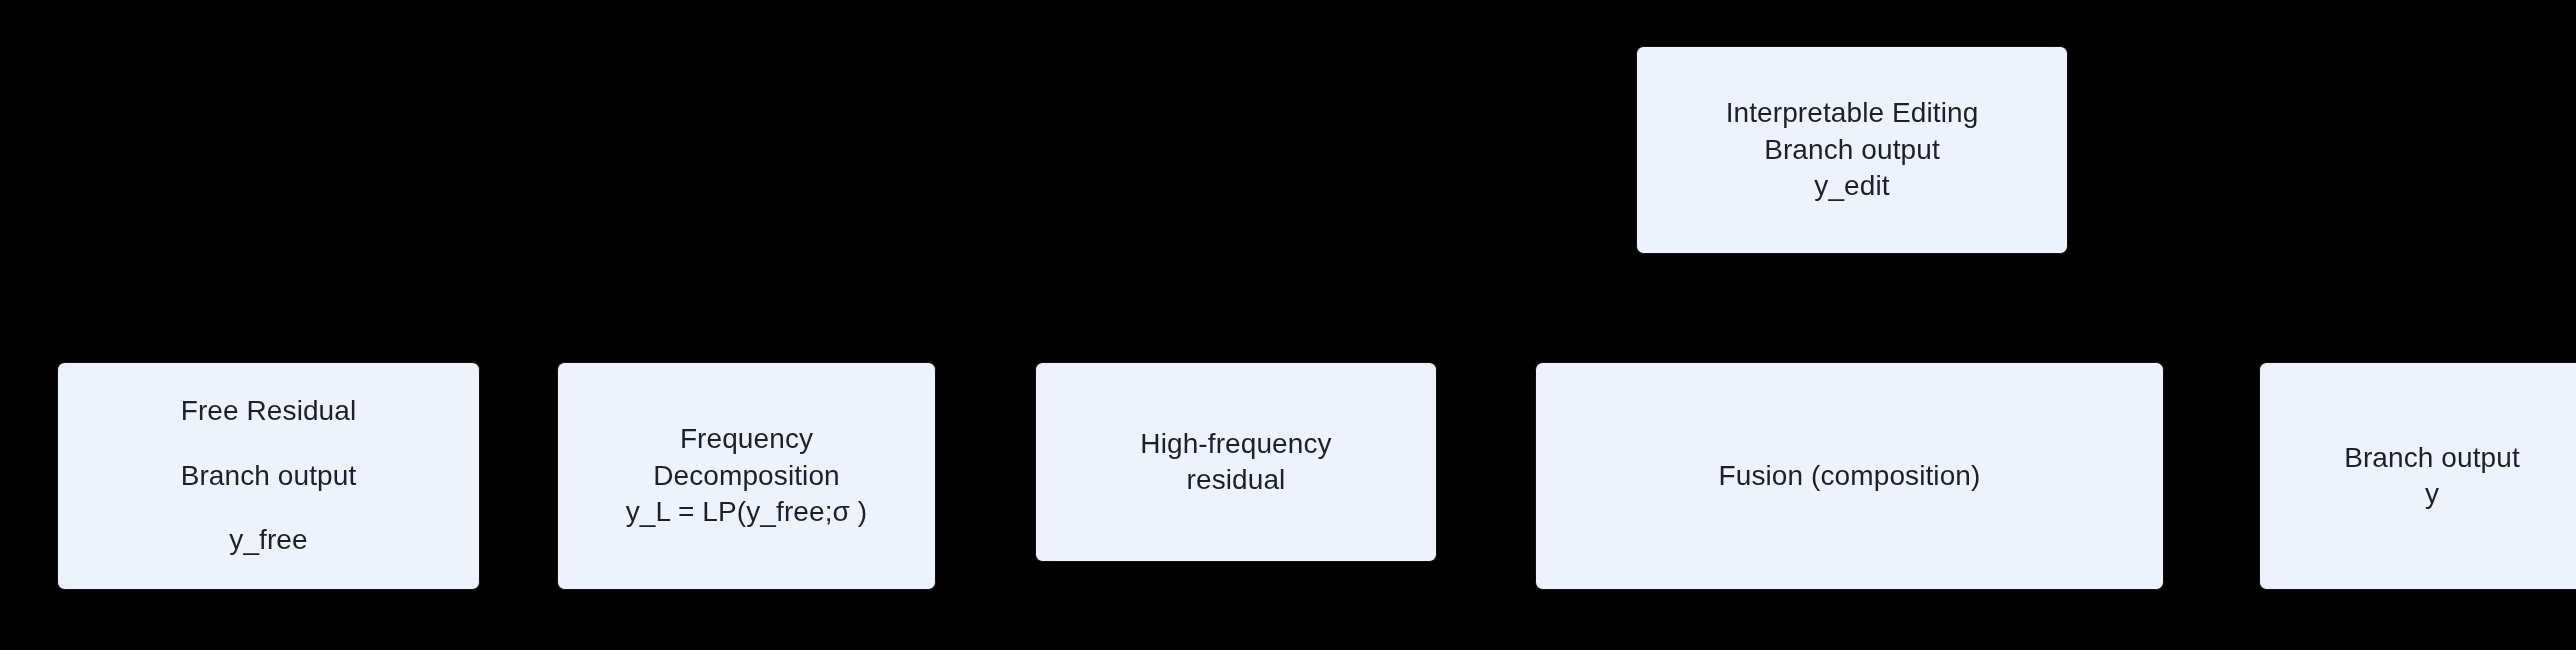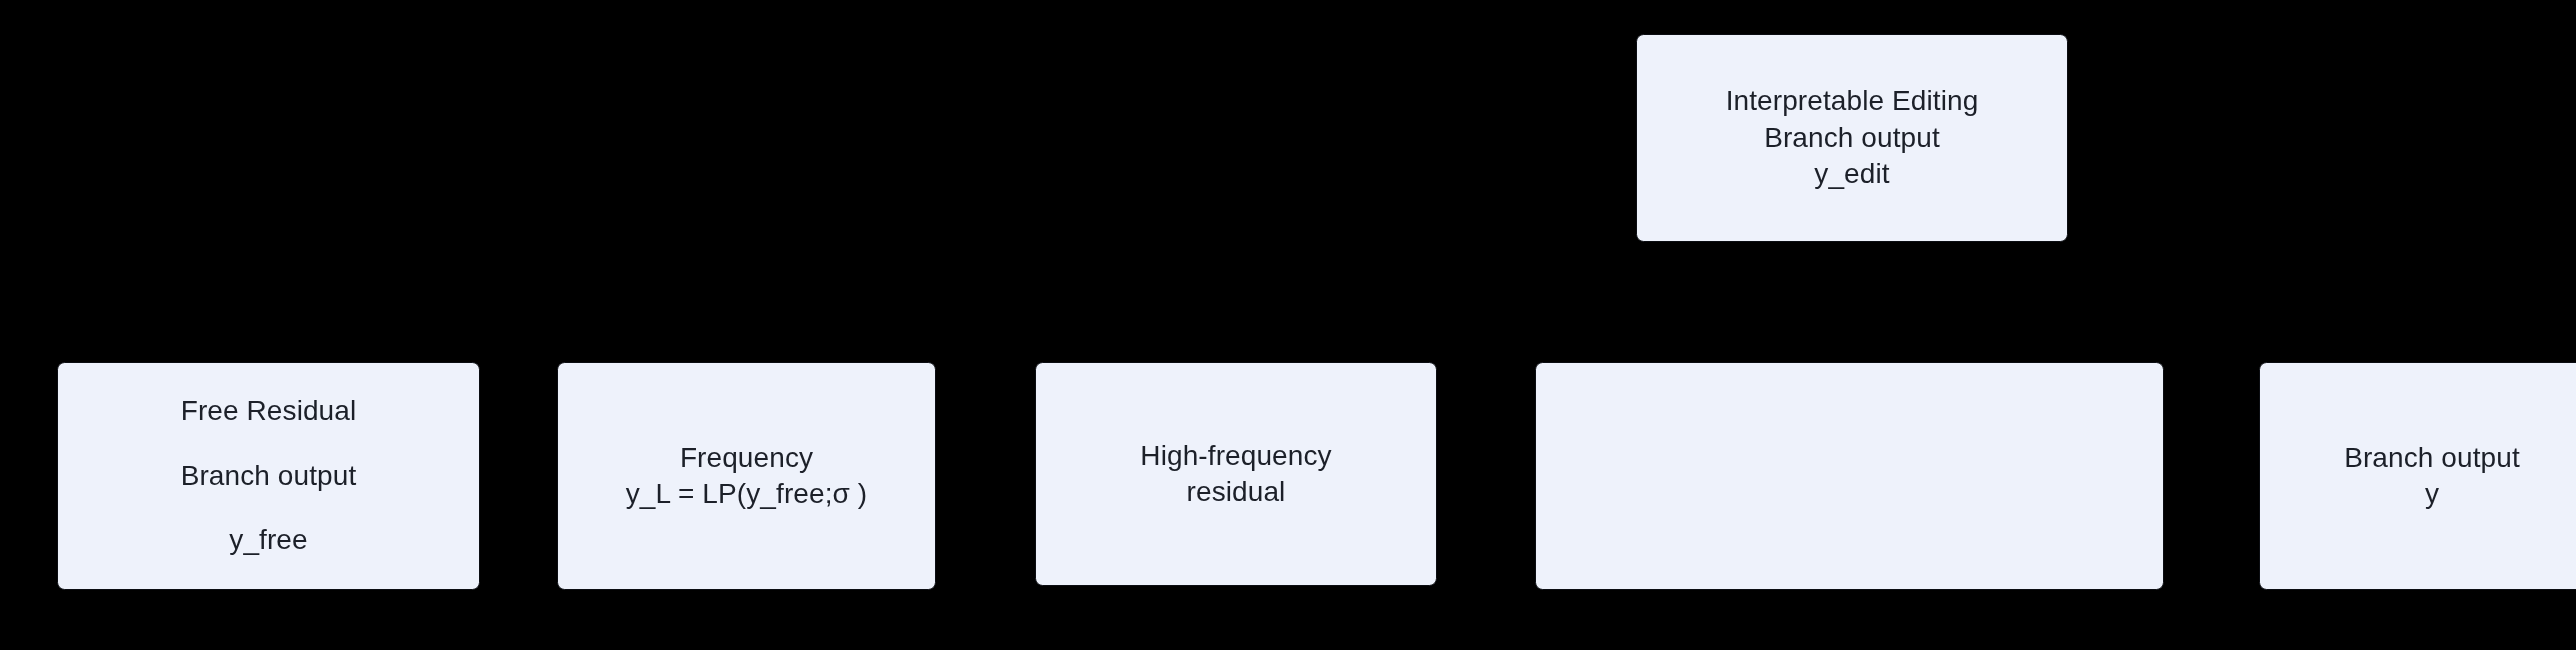--- a/index.html
+++ b/index.html
@@ -34,26 +34,26 @@
     text-align: center;
     padding: 5.5px 10px;
     letter-spacing: 0.1px;
   }
   .node .line {
     display: block;
     white-space: pre;
   }
 
   
-  #node-edit      { left: 1636px; top: 34px;  width: 432px;  height: 208px; }
+  #node-edit      { left: 1636px; top: 46px;  width: 432px;  height: 208px; }
 
   
   #node-free      { left: 57px;  top: 362px; width: 423px;  height: 228px; gap: 28px; }
   #node-freq      { left: 557px; top: 362px; width: 379px;  height: 228px; }
-  #node-highfreq  { left: 1035px; top: 362px; width: 402px;  height: 224px; }
+  #node-highfreq  { left: 1035px; top: 362px; width: 402px;  height: 200px; }
   #node-fusion    { left: 1535px; top: 362px; width: 629px; height: 228px; }
   #node-final     { left: 2259px; top: 362px; width: 346px;  height: 228px; }
 </style>
 </head>
 <body>
 
 <div id="canvas">
 
   <div class="node" id="node-edit">
     <span class="line">Interpretable Editing</span>
@@ -62,29 +62,31 @@
   </div>
 
   <div class="node" id="node-free">
     <span class="line">Free Residual</span>
     <span class="line">Branch output</span>
     <span class="line">y_free</span>
   </div>
 
   <div class="node" id="node-freq">
     <span class="line">Frequency</span>
+    <span class="line">Decomposition</span>
     <span class="line">y_L = LP(y_free;σ )</span>
   </div>
 
   <div class="node" id="node-highfreq">
     <span class="line">High-frequency</span>
     <span class="line">residual</span>
   </div>
 
   <div class="node" id="node-fusion">
+    <span class="line">Fusion (composition)</span>
   </div>
 
   <div class="node" id="node-final">
     <span class="line">Branch output</span>
     <span class="line">y</span>
   </div>
 
 </div>
 
 

